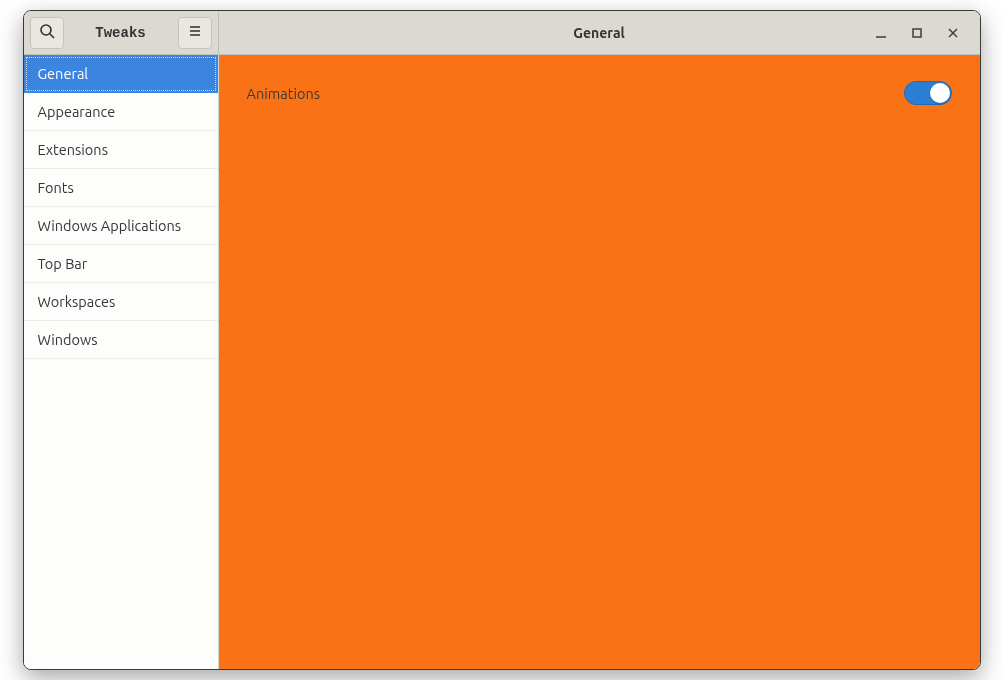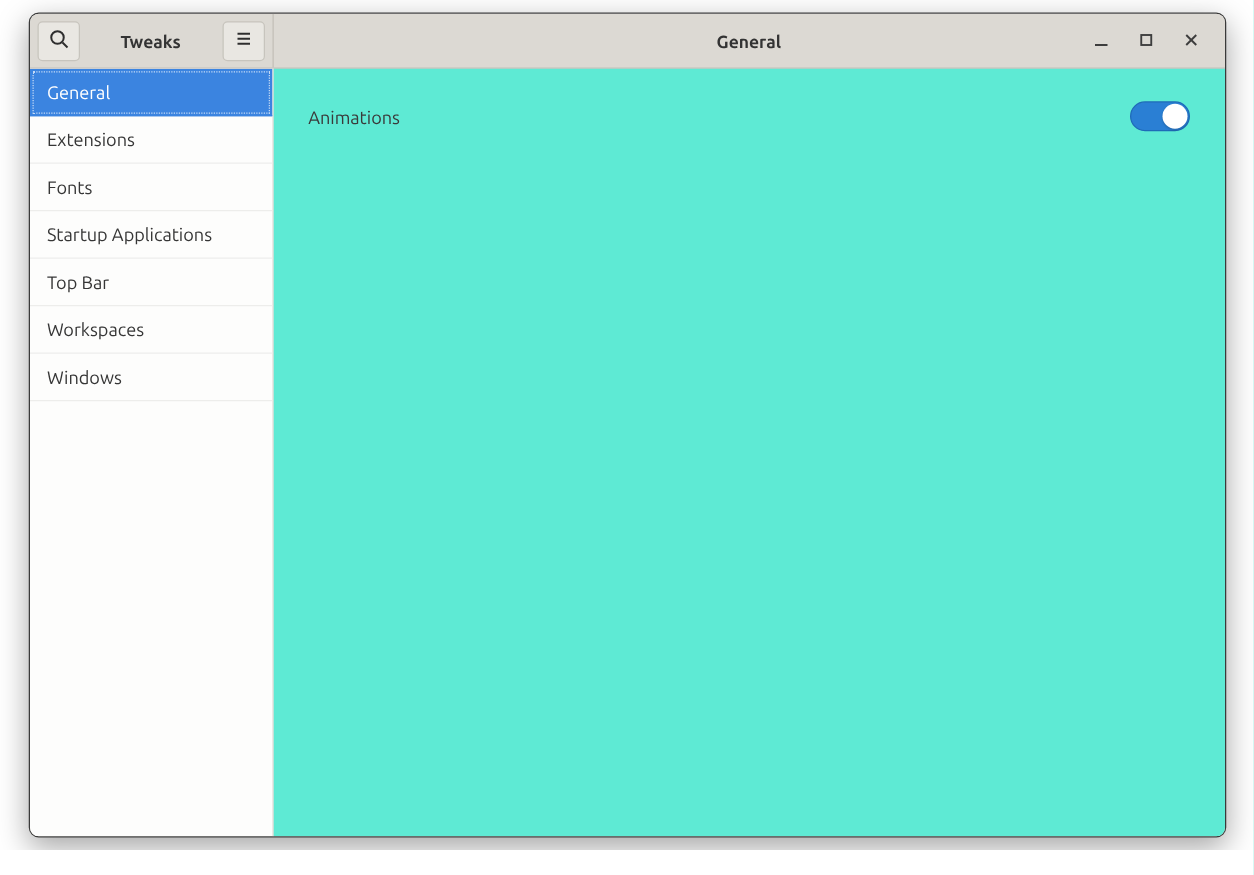--- a/index.html
+++ b/index.html
@@ -57,20 +57,21 @@
       height: 16px;
       stroke: #2e2e2e;
       fill: none;
     }
     .titlebar-left-title {
       flex: 1;
       text-align: center;
       font-size: 14px;
       font-weight: 700;
       color: #333;
+      font-family: Liberation Mono, monospace;
     }
     .titlebar-right {
       flex: 1;
       display: flex;
       align-items: center;
       position: relative;
     }
     .titlebar-right-title {
       flex: 1;
       text-align: center;
@@ -125,21 +126,21 @@
     }
     .sidebar-item.selected {
       background: #3b84e0;
       color: #ffffff;
       border-bottom-color: #3b84e0;
       outline: 1px dotted rgba(255,255,255,0.7);
       outline-offset: -3px;
     }
     .content {
       flex: 1;
-      background: #5eead4;
+      background: #f97316;
       padding: 22px 28px;
     }
     .setting-row {
       display: flex;
       align-items: center;
       justify-content: space-between;
       height: 32px;
     }
     .setting-label {
       font-size: 14.5px;
@@ -221,23 +222,24 @@
         </div>
       </div>
     </div>
 
   </div>
 
   <div class="body">
 
     <div class="sidebar" id="sidebar">
         <div class="sidebar-item selected"><span>General</span></div>
+        <div class="sidebar-item"><span>Appearance</span></div>
         <div class="sidebar-item"><span>Extensions</span></div>
         <div class="sidebar-item"><span>Fonts</span></div>
-        <div class="sidebar-item"><span>Startup Applications</span></div>
+        <div class="sidebar-item"><span>Windows Applications</span></div>
         <div class="sidebar-item"><span>Top Bar</span></div>
         <div class="sidebar-item"><span>Workspaces</span></div>
         <div class="sidebar-item"><span>Windows</span></div>
       </div>
 
     <div class="content" id="content">
         <div class="setting-row">
           <span class="setting-label">Animations</span>
           <div class="switch"></div>
         </div>

